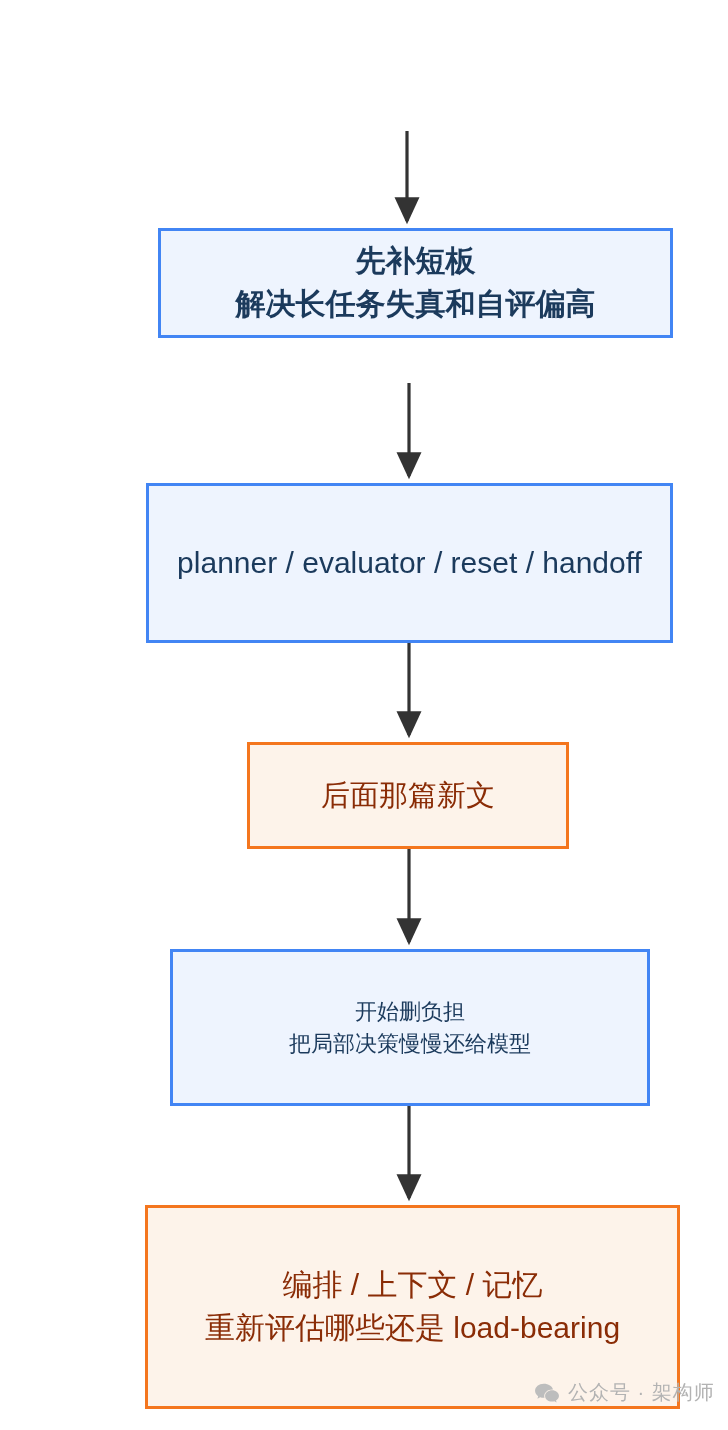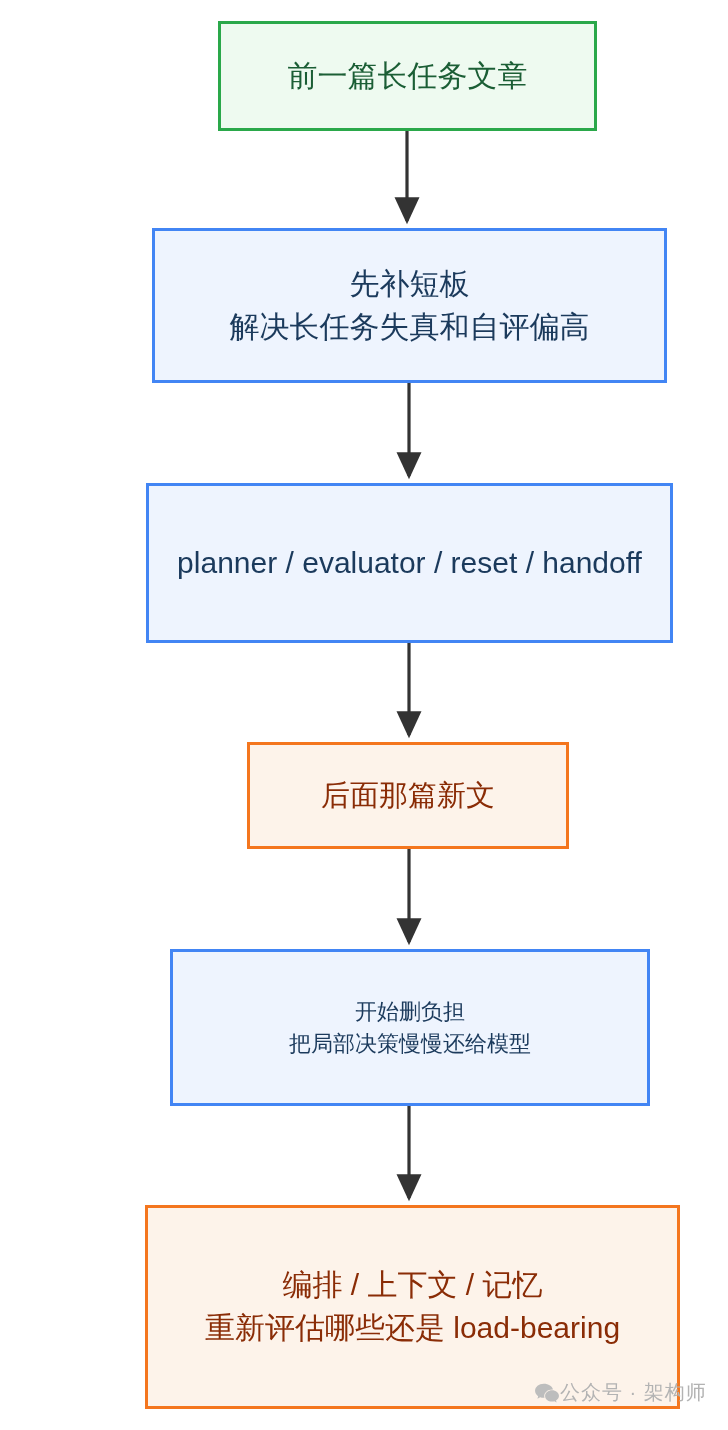--- a/index.html
+++ b/index.html
@@ -67,21 +67,21 @@
     color: #8a2c06;
   }
 
   
   #node-prev-article {
     left: 218px;  top: 21px;   width: 379px;  height: 110px;
   }
   #node-prev-article .node-text { font-size: 30px; }
 
   #node-fix-gaps {
-    left: 152px;  top: 228px;  width: 515px;  height: 155px;
+    left: 158px;  top: 228px;  width: 515px;  height: 110px; font-weight: bold;
   }
   #node-fix-gaps .node-text { font-size: 30px; }
 
   #node-components {
     left: 146px;  top: 483px;  width: 527px;  height: 160px;
   }
   #node-components .node-text { font-size: 30px; }
 
   #node-new-article {
     left: 247px;  top: 742px;  width: 322px;  height: 107px;
@@ -98,20 +98,21 @@
   }
   #node-reassess .node-text { font-size: 30px; }
 
   
   #watermark {
     position: absolute;
     left: 534px;
     top: 1379px;
     display: flex;
     align-items: center;
+    gap: 8px;
     color: #b3b3b3;
     font-size: 20px;
     letter-spacing: 1px;
     pointer-events: none;
   }
   #watermark .wm-logo {
     width: 26px;
     height: 22px;
     display: block;
   }
@@ -132,23 +133,20 @@
 
     <line x1="409" y1="383" x2="409" y2="476" stroke="#333333" stroke-width="3.2" marker-end="url(#arrowhead)"></line>
 
     <line x1="409" y1="643" x2="409" y2="735" stroke="#333333" stroke-width="3.2" marker-end="url(#arrowhead)"></line>
 
     <line x1="409" y1="849" x2="409" y2="942" stroke="#333333" stroke-width="3.2" marker-end="url(#arrowhead)"></line>
 
     <line x1="409" y1="1106" x2="409" y2="1198" stroke="#333333" stroke-width="3.2" marker-end="url(#arrowhead)"></line>
   </svg>
 
-  <div class="node palette-green" id="node-prev-article">
-    <span class="node-text">前一篇长任务文章</span>
-  </div>
 
   <div class="node palette-blue" id="node-fix-gaps">
     <span class="node-text">先补短板
 解决长任务失真和自评偏高</span>
   </div>
 
   <div class="node palette-orange" id="node-new-article">
     <span class="node-text">后面那篇新文</span>
   </div>
 

